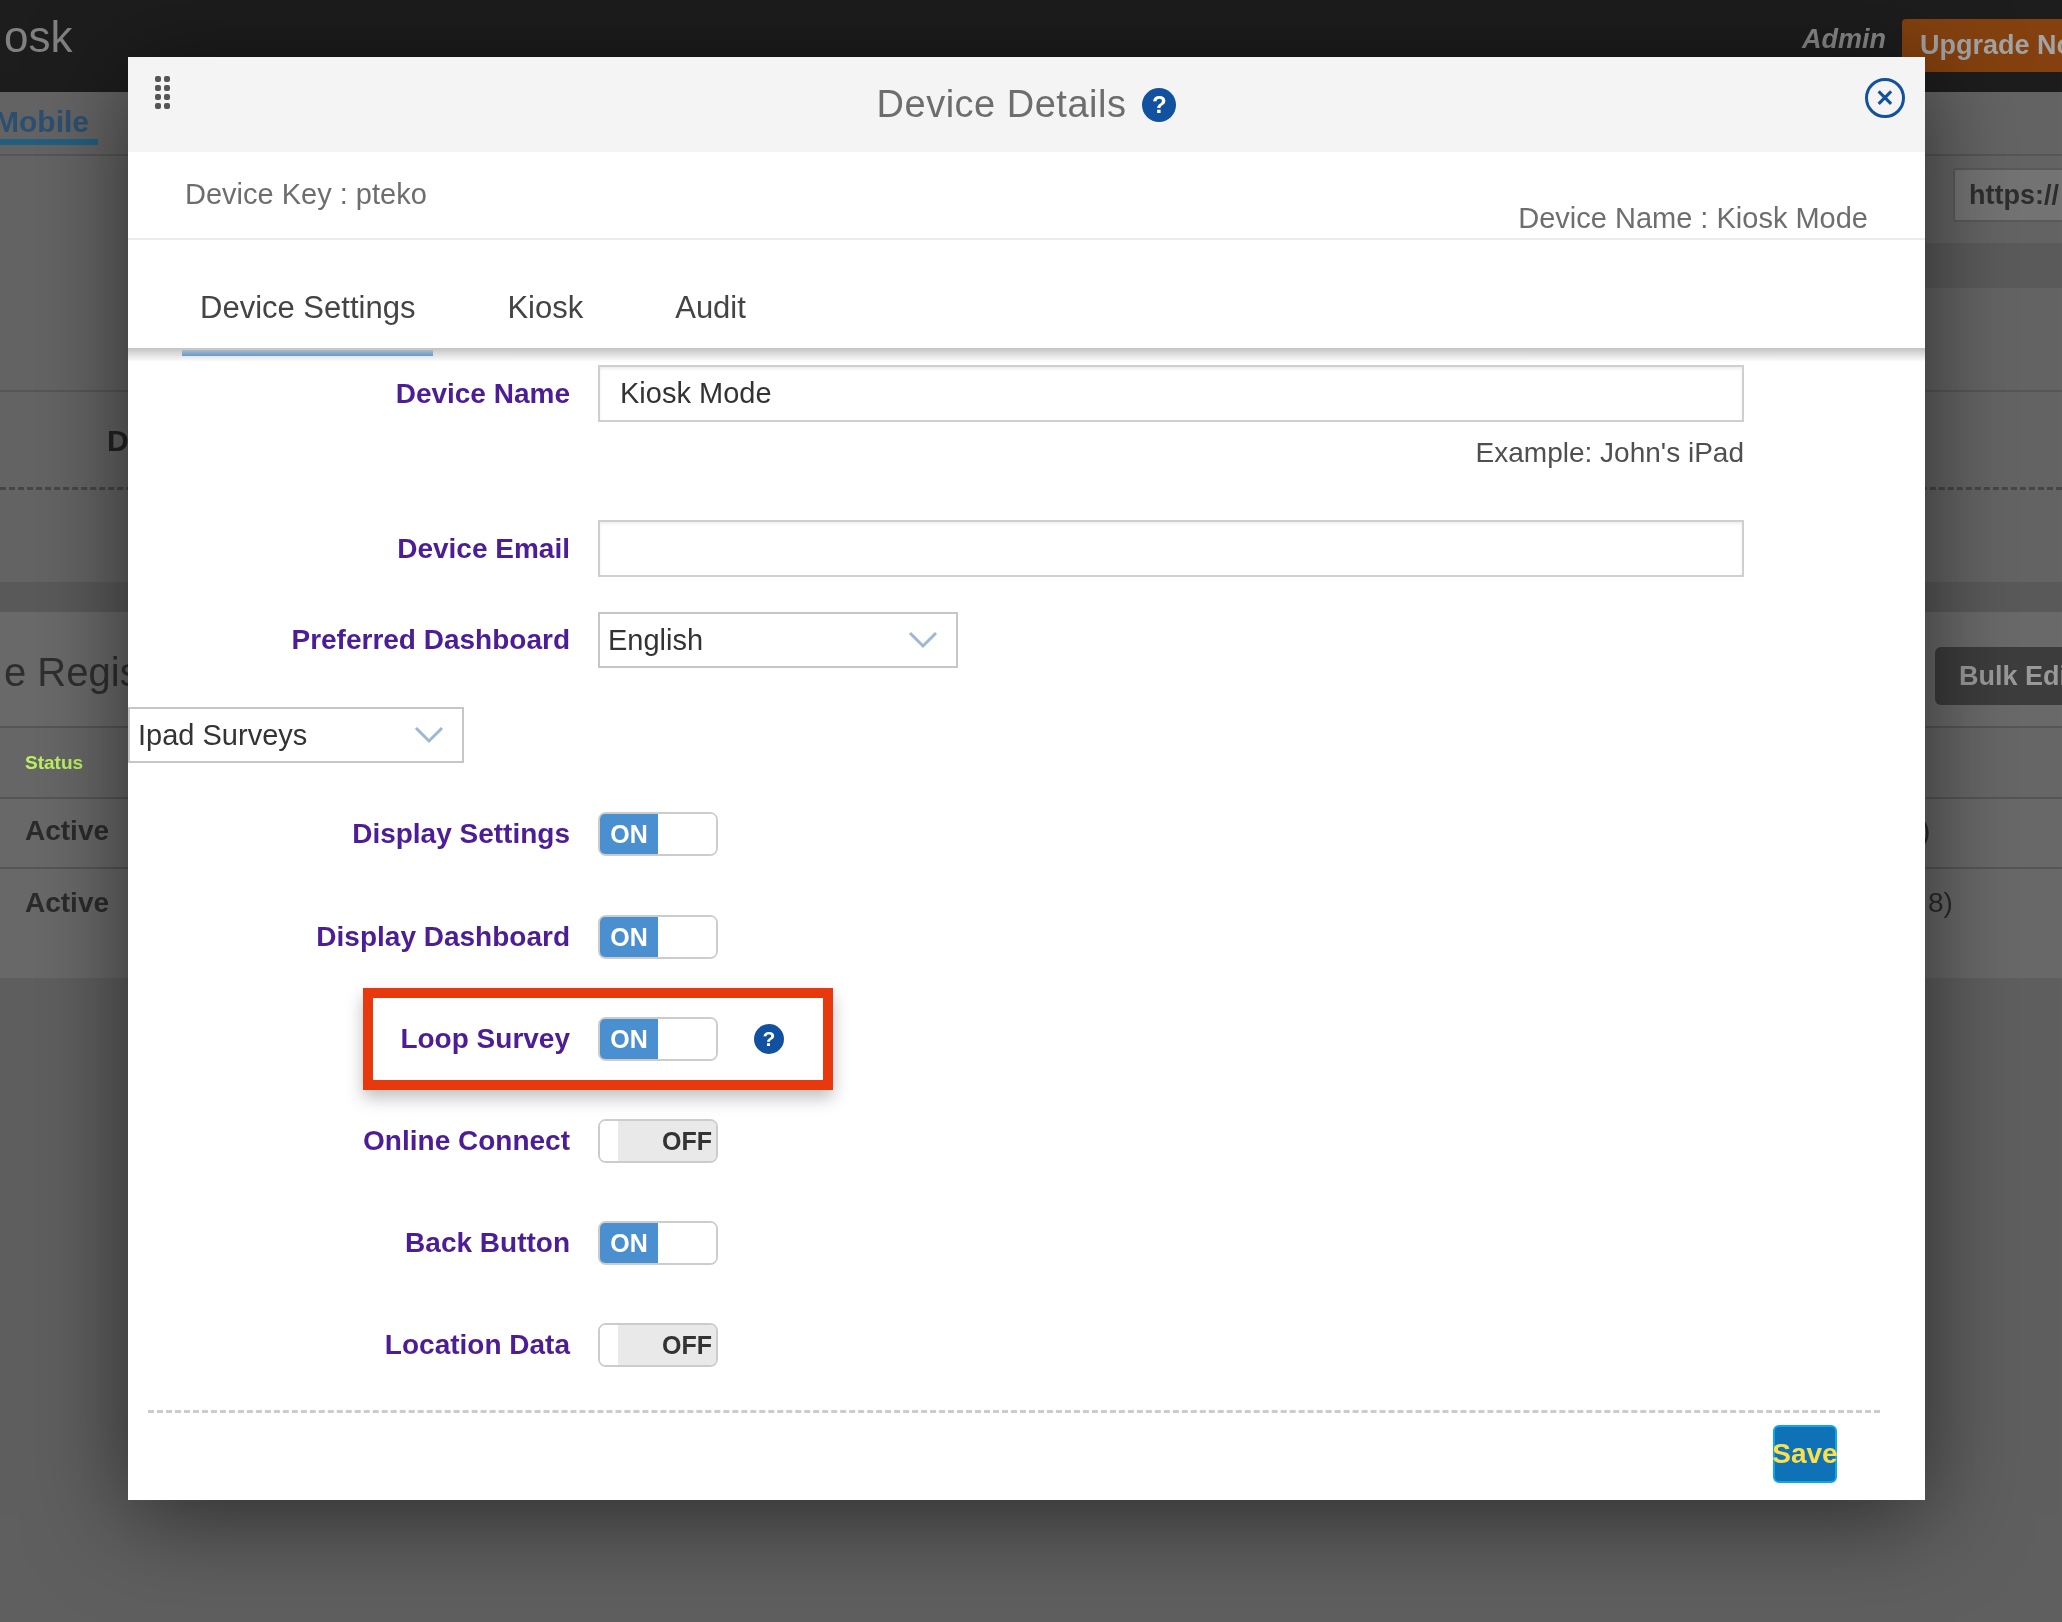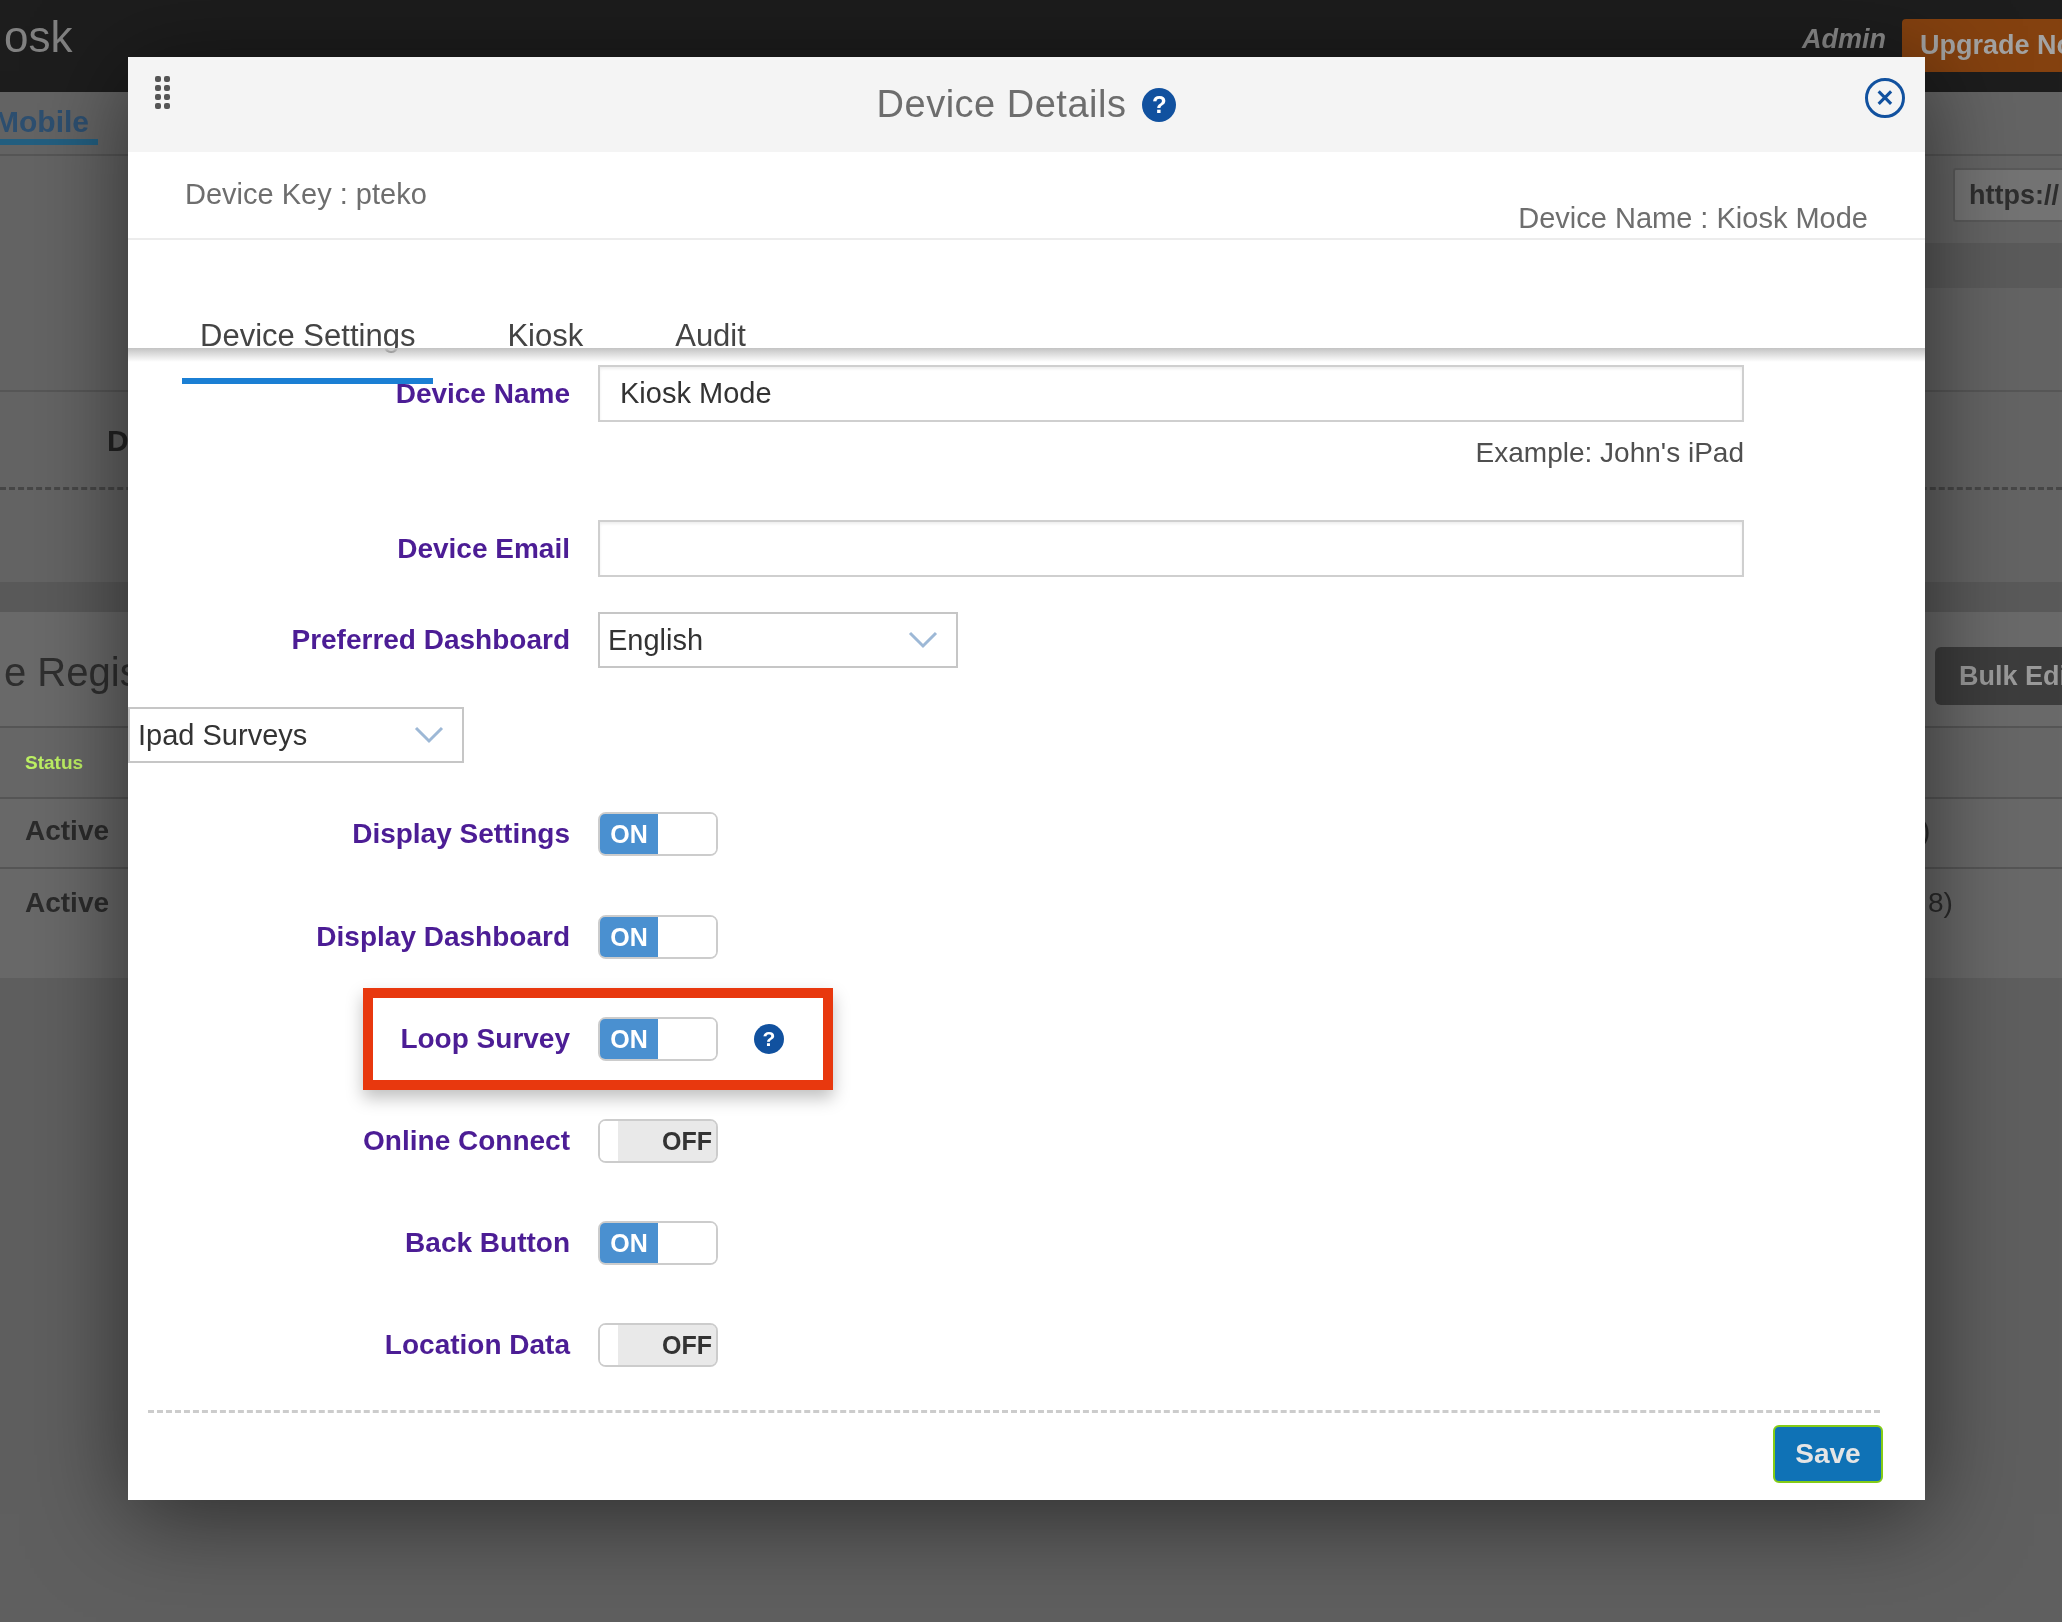--- a/index.html
+++ b/index.html
@@ -45,21 +45,21 @@
   .drag-handle span{background:#555;border-radius:2px;}
   .title-wrap{position:absolute;left:0;top:0;width:100%;height:95px;display:flex;align-items:center;justify-content:center;gap:16px;}
   .modal-title{font-size:38px;color:#6d6d6d;font-weight:400;letter-spacing:0.5px;}
   .circle-help{width:34px;height:34px;border-radius:50%;background:#11519f;color:#fff;font-weight:700;font-size:24px;
     display:flex;align-items:center;justify-content:center;}
   .close-btn{position:absolute;right:20px;top:21px;width:40px;height:40px;border-radius:50%;border:3px solid #11519f;
     color:#11519f;font-size:23px;font-weight:700;display:flex;align-items:center;justify-content:center;box-sizing:border-box;background:transparent;cursor:pointer;}
   .key-row{position:absolute;left:0;top:95px;width:100%;height:88px;border-bottom:2px solid #ececec;box-sizing:border-box;}
   .device-key{position:absolute;left:57px;top:26px;font-size:29px;color:#6e6e6e;}
   .device-name-display{position:absolute;right:57px;top:26px;font-size:29px;color:#6e6e6e;margin-top:24px;}
-  .tabs{position:absolute;left:54px;top:183px;display:flex;gap:56px;padding-top:78px;}
+  .tabs{position:absolute;left:54px;top:183px;display:flex;gap:56px;padding-top:50px;}
   .tab{font-size:31px;color:#444;padding:0 18px 24px 18px;cursor:pointer;}
   .tab.active{border-bottom:6px solid #1b7fd4;}
   .tab-shadow{position:absolute;left:0;top:291px;width:100%;height:14px;
     background:linear-gradient(#c3c3c3,rgba(195,195,195,0));}
   .frow{position:absolute;left:0;width:100%;display:flex;align-items:center;}
   .flabel{width:442px;text-align:right;font-weight:700;font-size:28px;color:#4c1d95;flex:none;margin-right:28px;}
   .tinput{width:1146px;height:57px;border:2px solid #cfcfcf;box-sizing:border-box;font-size:29px;color:#333;
     padding:8px 20px;font-family:"Liberation Sans",sans-serif;box-shadow:inset 0 2px 3px rgba(0,0,0,0.07);background:#fff;}
   .hint{position:absolute;left:470px;top:380px;width:1146px;text-align:right;font-size:28px;color:#4f4f4f;}
   .selectbox{height:56px;border:2px solid #c6c6c6;box-sizing:border-box;display:flex;align-items:center;
@@ -70,22 +70,22 @@
     font-weight:700;font-size:25px;}
   .toggle.on .half.l{left:0;background:#4a90d0;color:#fff;border-radius:5px 0 0 5px;}
   .toggle.on .half.r{right:0;background:#fff;border-radius:0 5px 5px 0;}
   .toggle.off .half.l{left:0;background:#fff;border-radius:5px 0 0 5px;}
   .toggle.off .half.r{right:0;background:#e9e9e9;color:#333;border-radius:0 5px 5px 0;padding-left:40px;}
   .loop-help{width:30px;height:30px;border-radius:50%;background:#11519f;color:#fff;font-weight:700;font-size:21px;
     display:flex;align-items:center;justify-content:center;margin-left:36px;}
   .highlight{position:absolute;left:235px;top:931px;width:470px;height:102px;border:10px solid #e8380e;
     box-sizing:border-box;box-shadow:0 8px 16px rgba(0,0,0,0.25);pointer-events:none;}
   .save-divider{position:absolute;left:20px;top:1353px;width:1732px;border-top:3px dashed #ccc;}
-  .save-btn{position:absolute;left:1645px;top:1368px;width:110px;height:58px;background:#0f72b6;border:2px solid #84cc16;
-    border-radius:6px;box-sizing:border-box;color:#e5e5e5;font-weight:700;font-size:28px;display:flex;align-items:center;
+  .save-btn{position:absolute;left:1645px;top:1368px;width:64px;height:58px;background:#0f72b6;border:2px solid #0ea5e9;
+    border-radius:6px;box-sizing:border-box;color:#fde047;font-weight:700;font-size:28px;display:flex;align-items:center;
     justify-content:center;cursor:pointer;font-family:"Liberation Sans",sans-serif;}
 </style>
 </head>
 <body>
 
 <div>
   <div class="band1"></div>
   <div class="hline390"></div>
   <div class="bigD">D</div>
   <div class="dashed487"></div>

